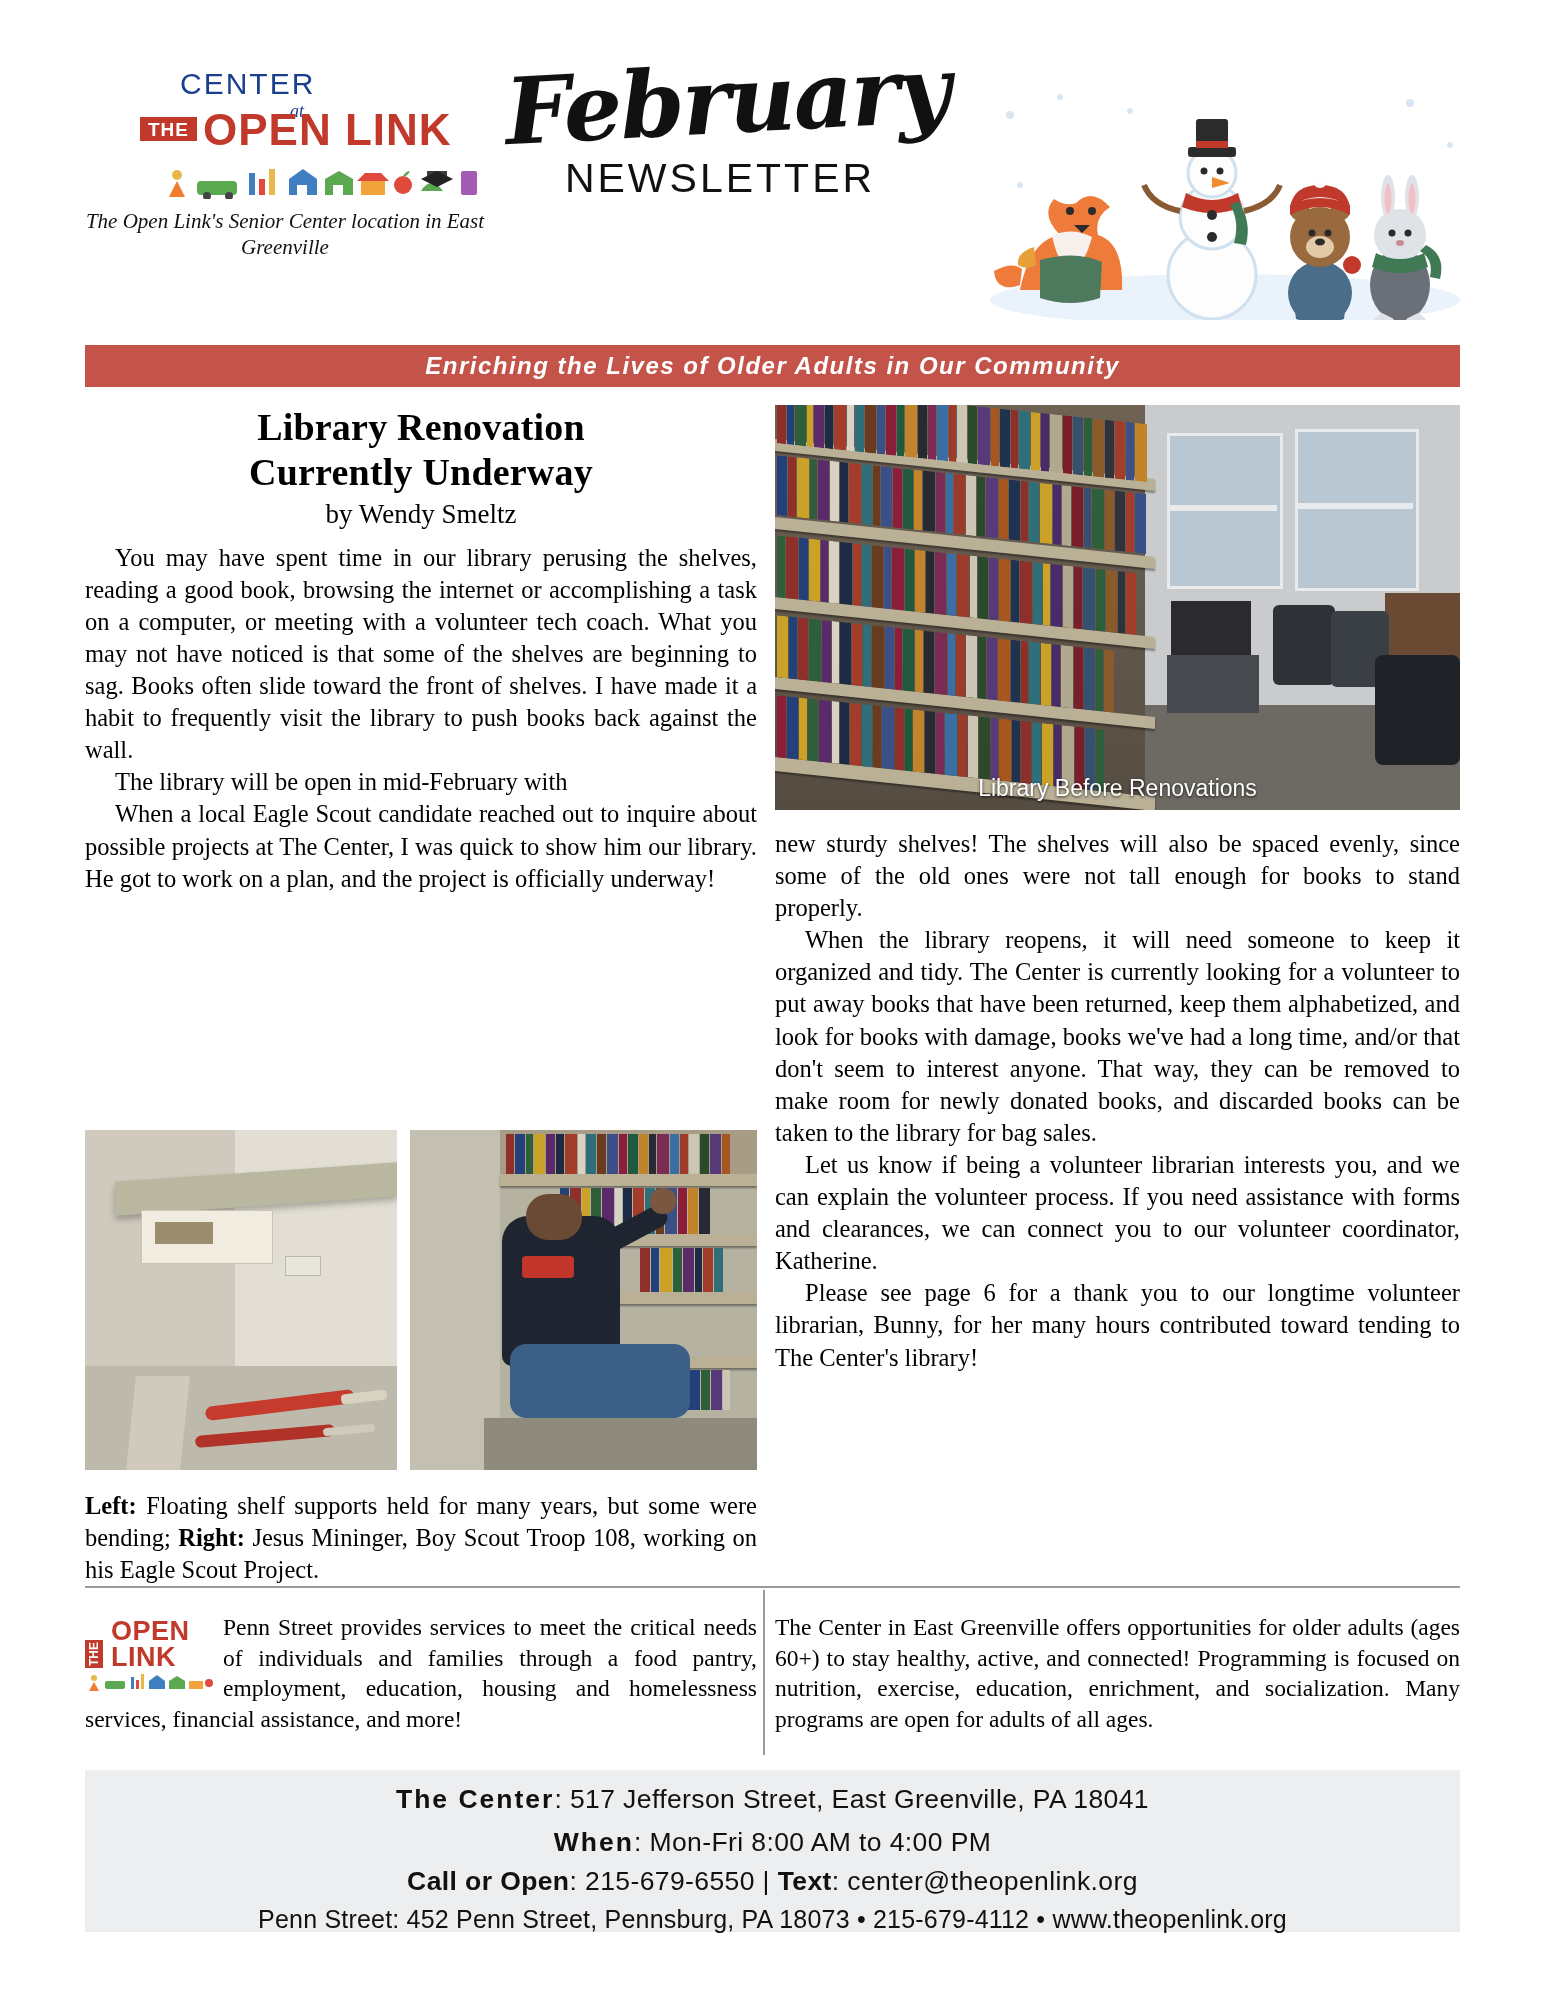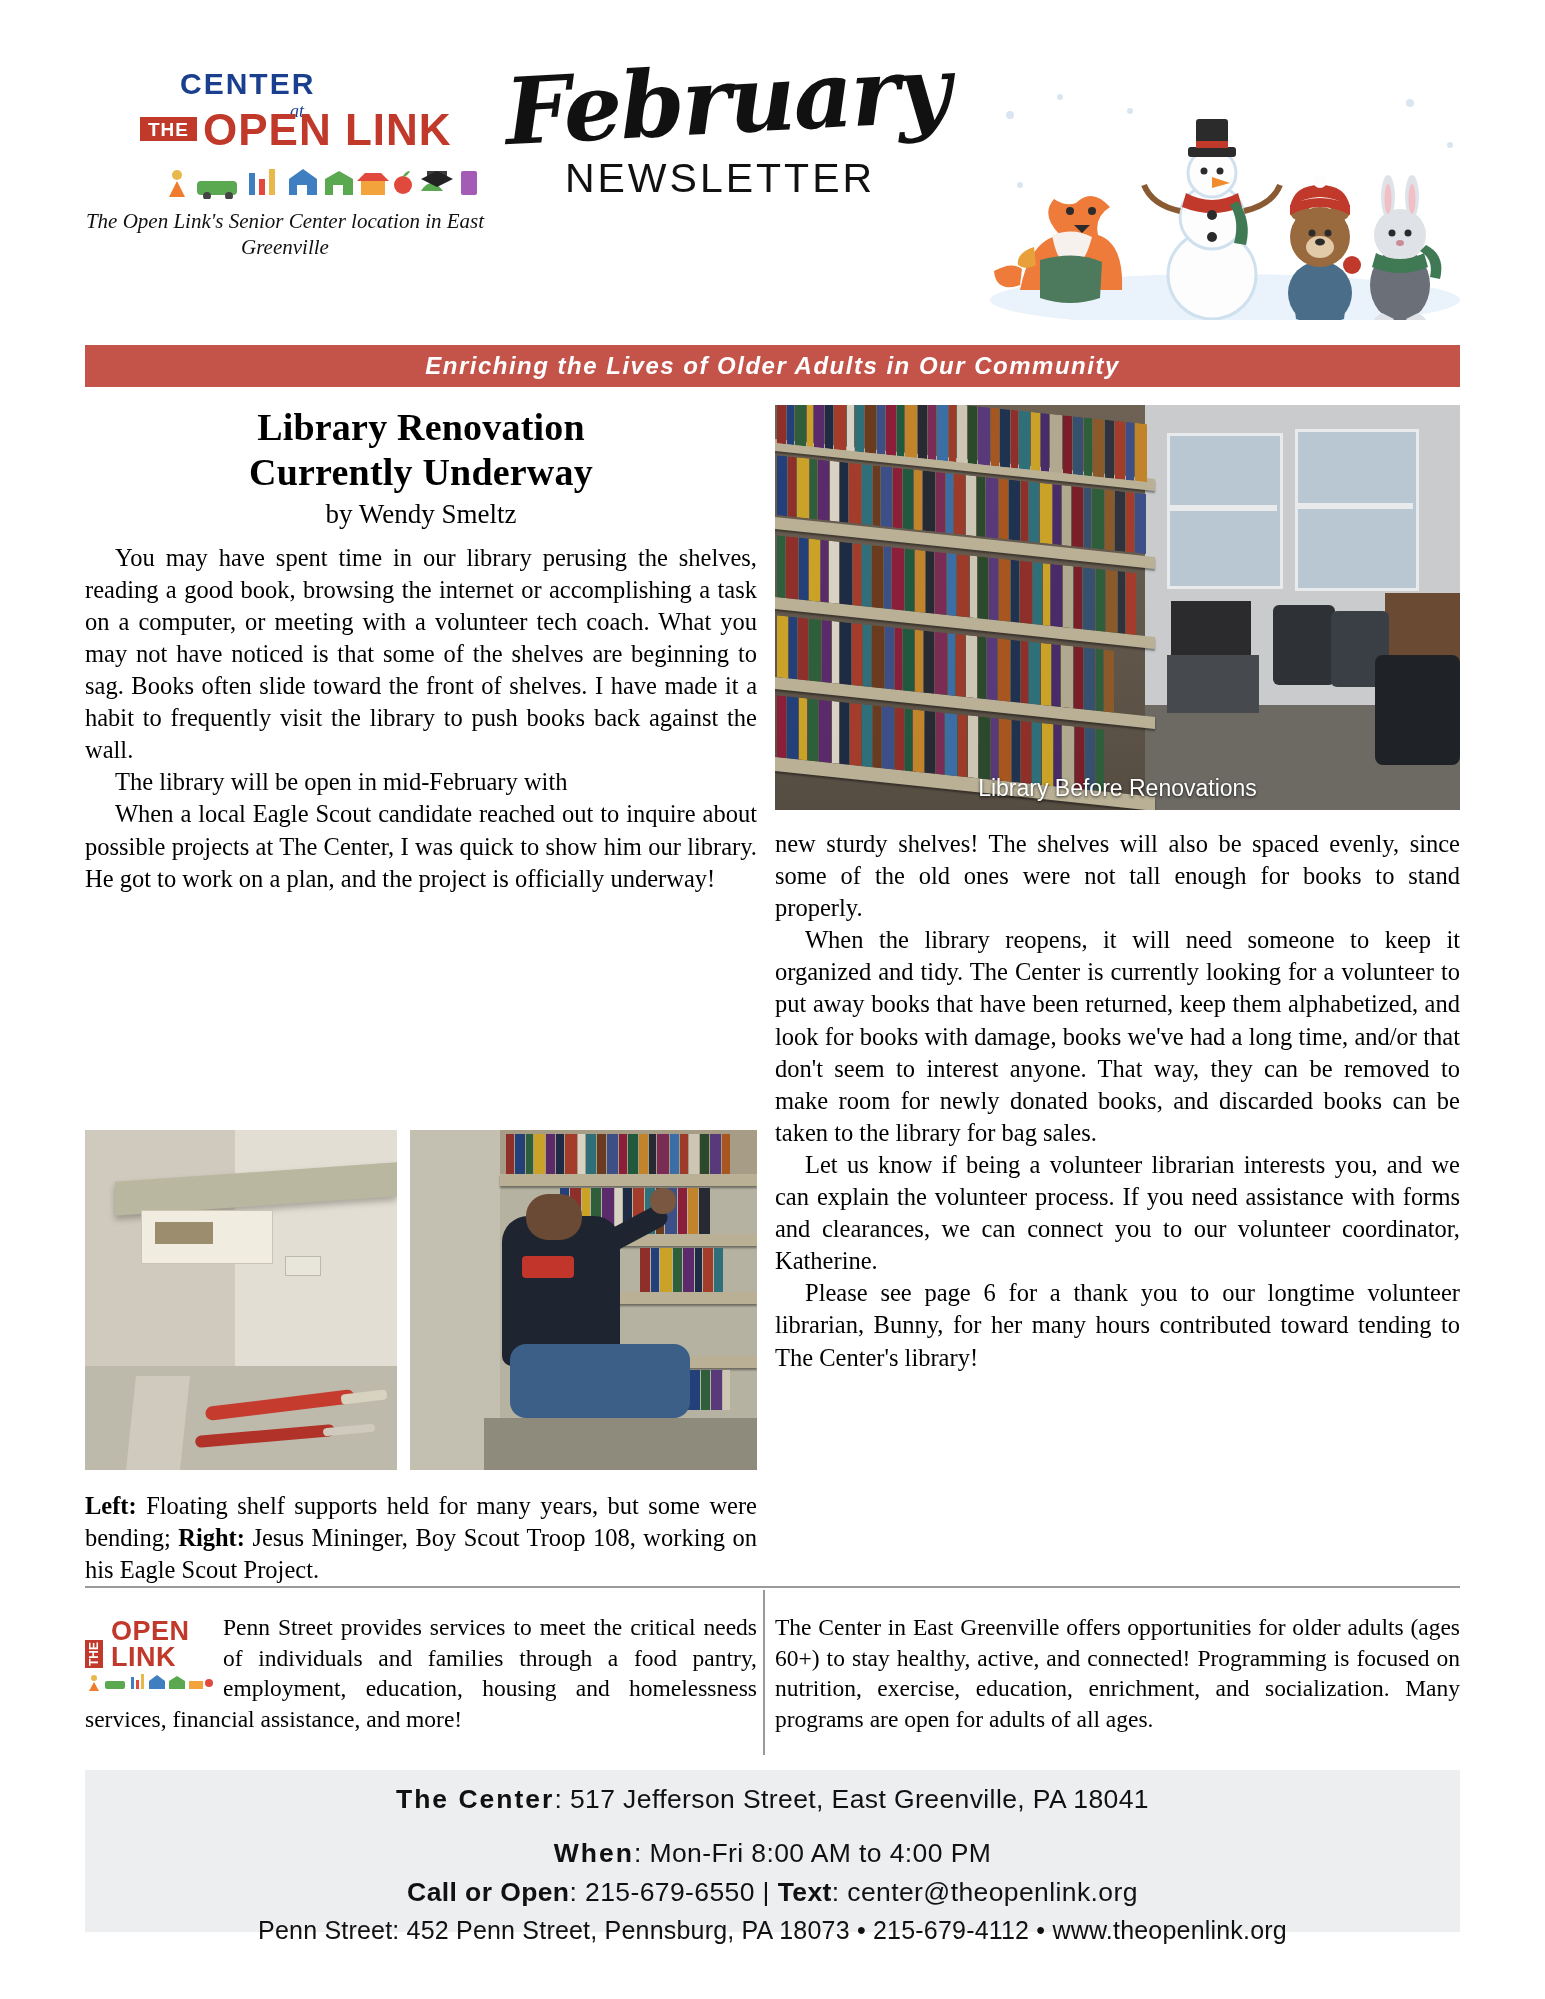--- a/index.html
+++ b/index.html
@@ -50,21 +50,21 @@
     font-weight: bold;
     font-size: 19px;
     letter-spacing: 1px;
     padding: 3px 8px 2px 8px;
     line-height: 1;
   }
   .logo-center {
     position: absolute;
     left: 95px; top: 2px;
     font-family: "Liberation Sans", sans-serif;
-    font-weight: bold;
+    font-weight: normal;
     font-size: 30px;
     color: #1a3f8f;
     letter-spacing: 2px;
   }
   .logo-at {
     position: absolute;
     left: 205px; top: 36px;
     font-family: "Liberation Serif", serif;
     font-style: italic;
     font-size: 18px;
@@ -300,21 +300,21 @@
     left: 85px; top: 1770px;
     width: 1375px;
     height: 162px;
     background: #eceef0;
     text-align: center;
     font-family: "Liberation Sans", sans-serif;
     color: #111;
     padding-top: 14px;
     box-sizing: border-box;
   }
-  .f1 { font-size: 26.5px; letter-spacing: 0.4px; margin-bottom: 23px; }
+  .f1 { font-size: 26.5px; letter-spacing: 0.4px; margin-bottom: 12px; }
   .f2 { font-size: 26.5px; letter-spacing: 0.4px; margin-bottom: 8px; }
   .f3 { font-size: 26.5px; letter-spacing: 0.4px; margin-bottom: 8px; }
   .f4 { font-size: 25px; letter-spacing: 0.2px; }
   .fb { font-weight: bold; letter-spacing: 2px; }
   .fbn { font-weight: bold; }
 </style>
 </head>
 <body>
 
 <div class="page">

